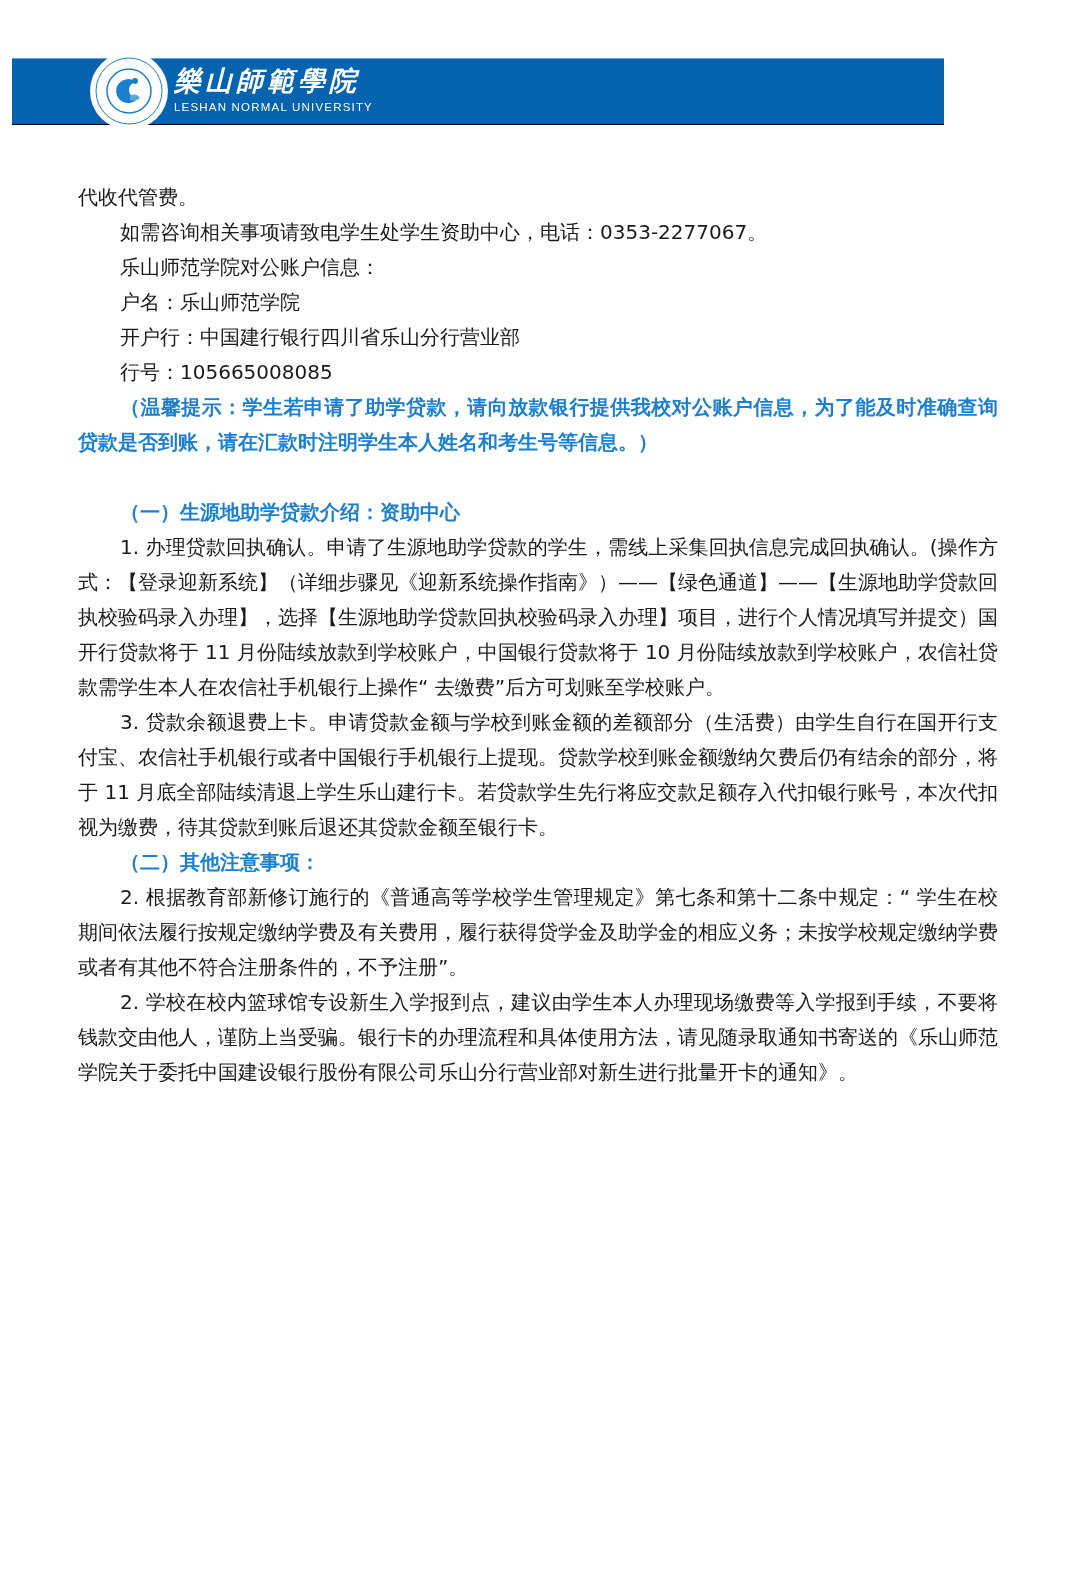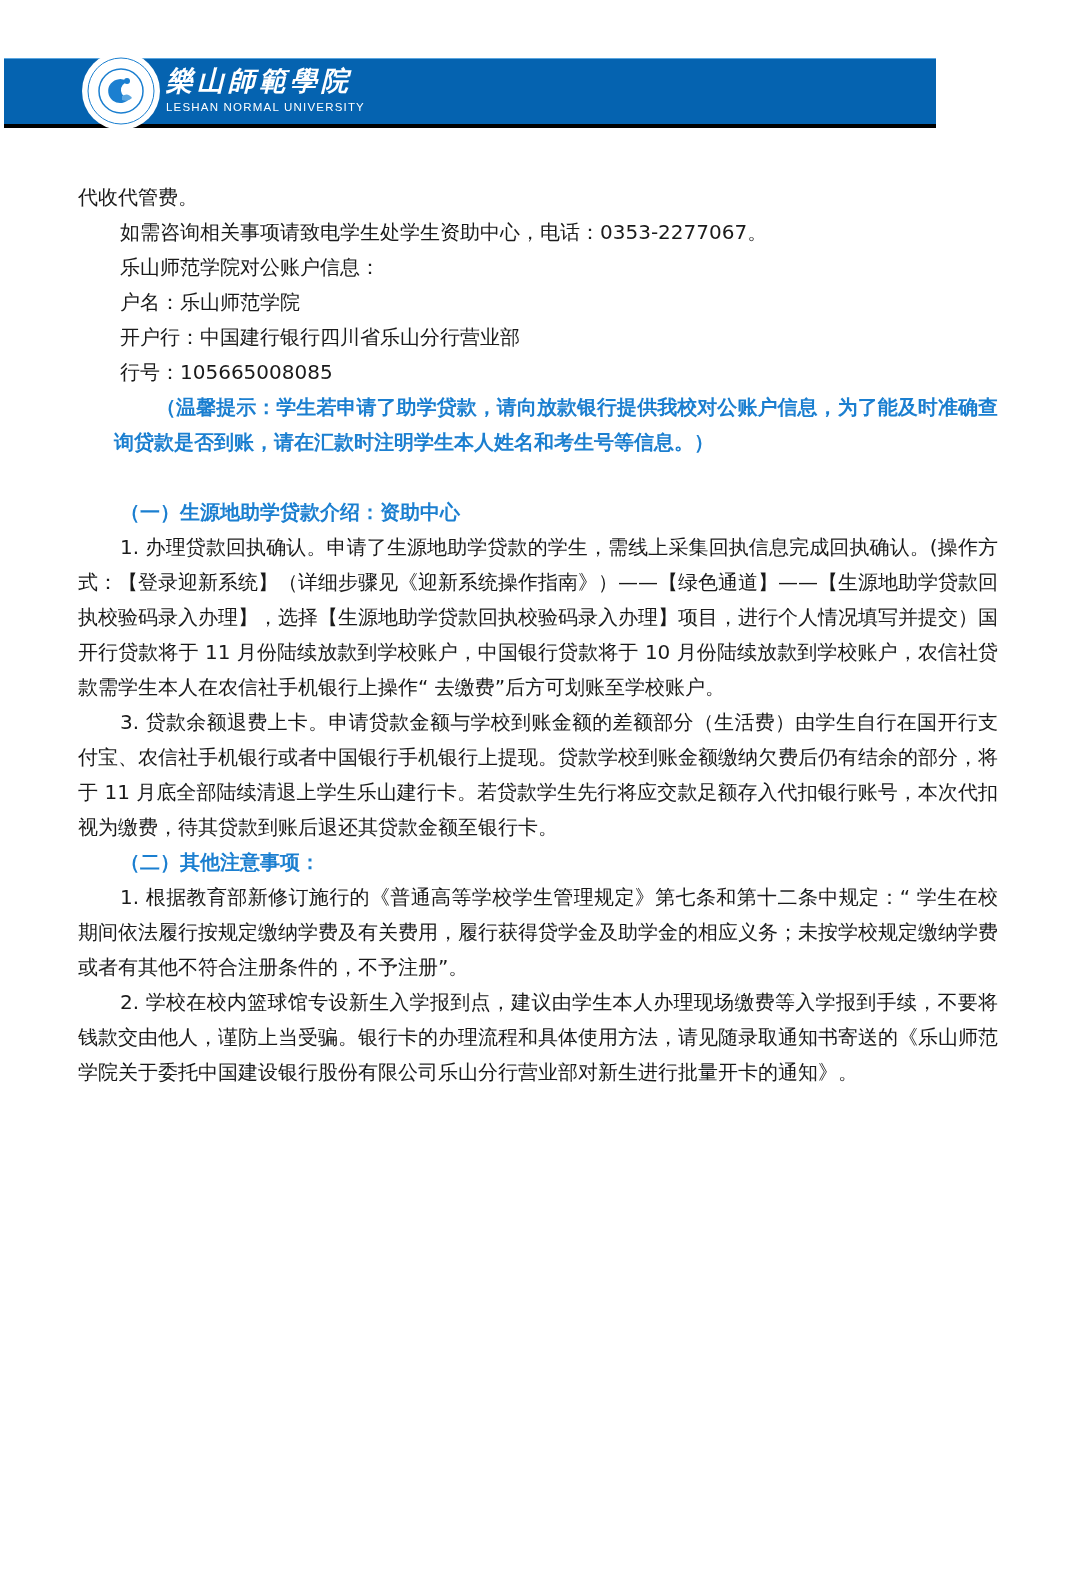--- a/index.html
+++ b/index.html
@@ -1,30 +1,30 @@
 <!DOCTYPE html>
 <html><head>
 <meta charset="utf-8">
 <style>
   html, body { margin: 0; padding: 0; background: #ffffff; }
   body { width: 1080px; height: 1580px; position: relative; overflow: hidden;
          font-family: "DejaVu Sans", "Liberation Sans", sans-serif; color: #1a1a1a; }
-  .header-band { position: absolute; left: 4px; top: 58px; width: 932px; height: 65px;
-                 background: #0563b0; border-top: 1px solid #5aa6e0; border-bottom: 4px solid #000000; }
+  .header-band { position: absolute; left: 12px; top: 58px; width: 932px; height: 65px;
+                 background: #0563b0; border-top: 1px solid #5aa6e0; border-bottom: 1px solid #000000; }
   .logo-circle { position: absolute; left: 78px; top: -7px; width: 78px; height: 78px; border-radius: 50%;
                  background: #ffffff; box-sizing: border-box; }
   .logo-circle svg { position: absolute; left: 0; top: 0; }
   .brand { position: absolute; left: 162px; top: 6px; color: #ffffff; }
   .brand-cn { font-family: "DejaVu Serif", "Liberation Serif", serif; font-size: 27px; font-style: italic;
               font-weight: bold; letter-spacing: 4px; line-height: 32px; }
   .brand-en { font-family: "Liberation Sans", sans-serif; font-size: 11.5px; letter-spacing: 1.2px; line-height: 16px; margin-top: 2px; }
   .content { position: absolute; left: 78px; top: 180px; width: 920px; }
   .p { font-size: 20px; line-height: 35px; margin: 0; text-align: justify; word-break: break-all; }
   .indent { text-indent: 42px; }
-  .hint { color: #1b7fd0; font-weight: bold; margin-left: 36px; }
+  .hint { color: #1b7fd0; font-weight: bold; }
   .section-title { color: #1b7fd0; font-weight: bold; }
   .gap { height: 35px; }
 </style>
 </head>
 <body>
 
 <div class="header-band">
   <div class="logo-circle">
     <svg width="78" height="78" viewBox="0 0 78 78">
       <circle cx="39" cy="39" r="37" fill="#ffffff"></circle>
@@ -47,15 +47,15 @@
   <p class="p indent">乐山师范学院对公账户信息：</p>
   <p class="p indent">户名：乐山师范学院</p>
   <p class="p indent">开户行：中国建行银行四川省乐山分行营业部</p>
   <p class="p indent">行号：105665008085</p>
   <p class="p indent hint">（温馨提示：学生若申请了助学贷款，请向放款银行提供我校对公账户信息，为了能及时准确查询贷款是否到账，请在汇款时注明学生本人姓名和考生号等信息。）</p>
   <div class="gap"></div>
   <p class="p indent section-title">（一）生源地助学贷款介绍：资助中心</p>
   <p class="p indent">1. 办理贷款回执确认。申请了生源地助学贷款的学生，需线上采集回执信息完成回执确认。(操作方式：【登录迎新系统】（详细步骤见《迎新系统操作指南》）——【绿色通道】——【生源地助学贷款回执校验码录入办理】，选择【生源地助学贷款回执校验码录入办理】项目，进行个人情况填写并提交）国开行贷款将于 11 月份陆续放款到学校账户，中国银行贷款将于 10 月份陆续放款到学校账户，农信社贷款需学生本人在农信社手机银行上操作“ 去缴费”后方可划账至学校账户。</p>
   <p class="p indent">3. 贷款余额退费上卡。申请贷款金额与学校到账金额的差额部分（生活费）由学生自行在国开行支付宝、农信社手机银行或者中国银行手机银行上提现。贷款学校到账金额缴纳欠费后仍有结余的部分，将于 11 月底全部陆续清退上学生乐山建行卡。若贷款学生先行将应交款足额存入代扣银行账号，本次代扣视为缴费，待其贷款到账后退还其贷款金额至银行卡。</p>
   <p class="p indent section-title">（二）其他注意事项：</p>
-  <p class="p indent">1. 根据教育部新修订施行的《普通高等学校学生管理规定》第七条和第十二条中规定：“ 学生在校期间依法履行按规定缴纳学费及有关费用，履行获得贷学金及助学金的相应义务；未按学校规定缴纳学费或者有其他不符合注册条件的，不予注册”。</p>
+  <p class="p indent">2. 根据教育部新修订施行的《普通高等学校学生管理规定》第七条和第十二条中规定：“ 学生在校期间依法履行按规定缴纳学费及有关费用，履行获得贷学金及助学金的相应义务；未按学校规定缴纳学费或者有其他不符合注册条件的，不予注册”。</p>
   <p class="p indent">2. 学校在校内篮球馆专设新生入学报到点，建议由学生本人办理现场缴费等入学报到手续，不要将钱款交由他人，谨防上当受骗。银行卡的办理流程和具体使用方法，请见随录取通知书寄送的《乐山师范学院关于委托中国建设银行股份有限公司乐山分行营业部对新生进行批量开卡的通知》。</p>
 </div>
 
 </body></html>

